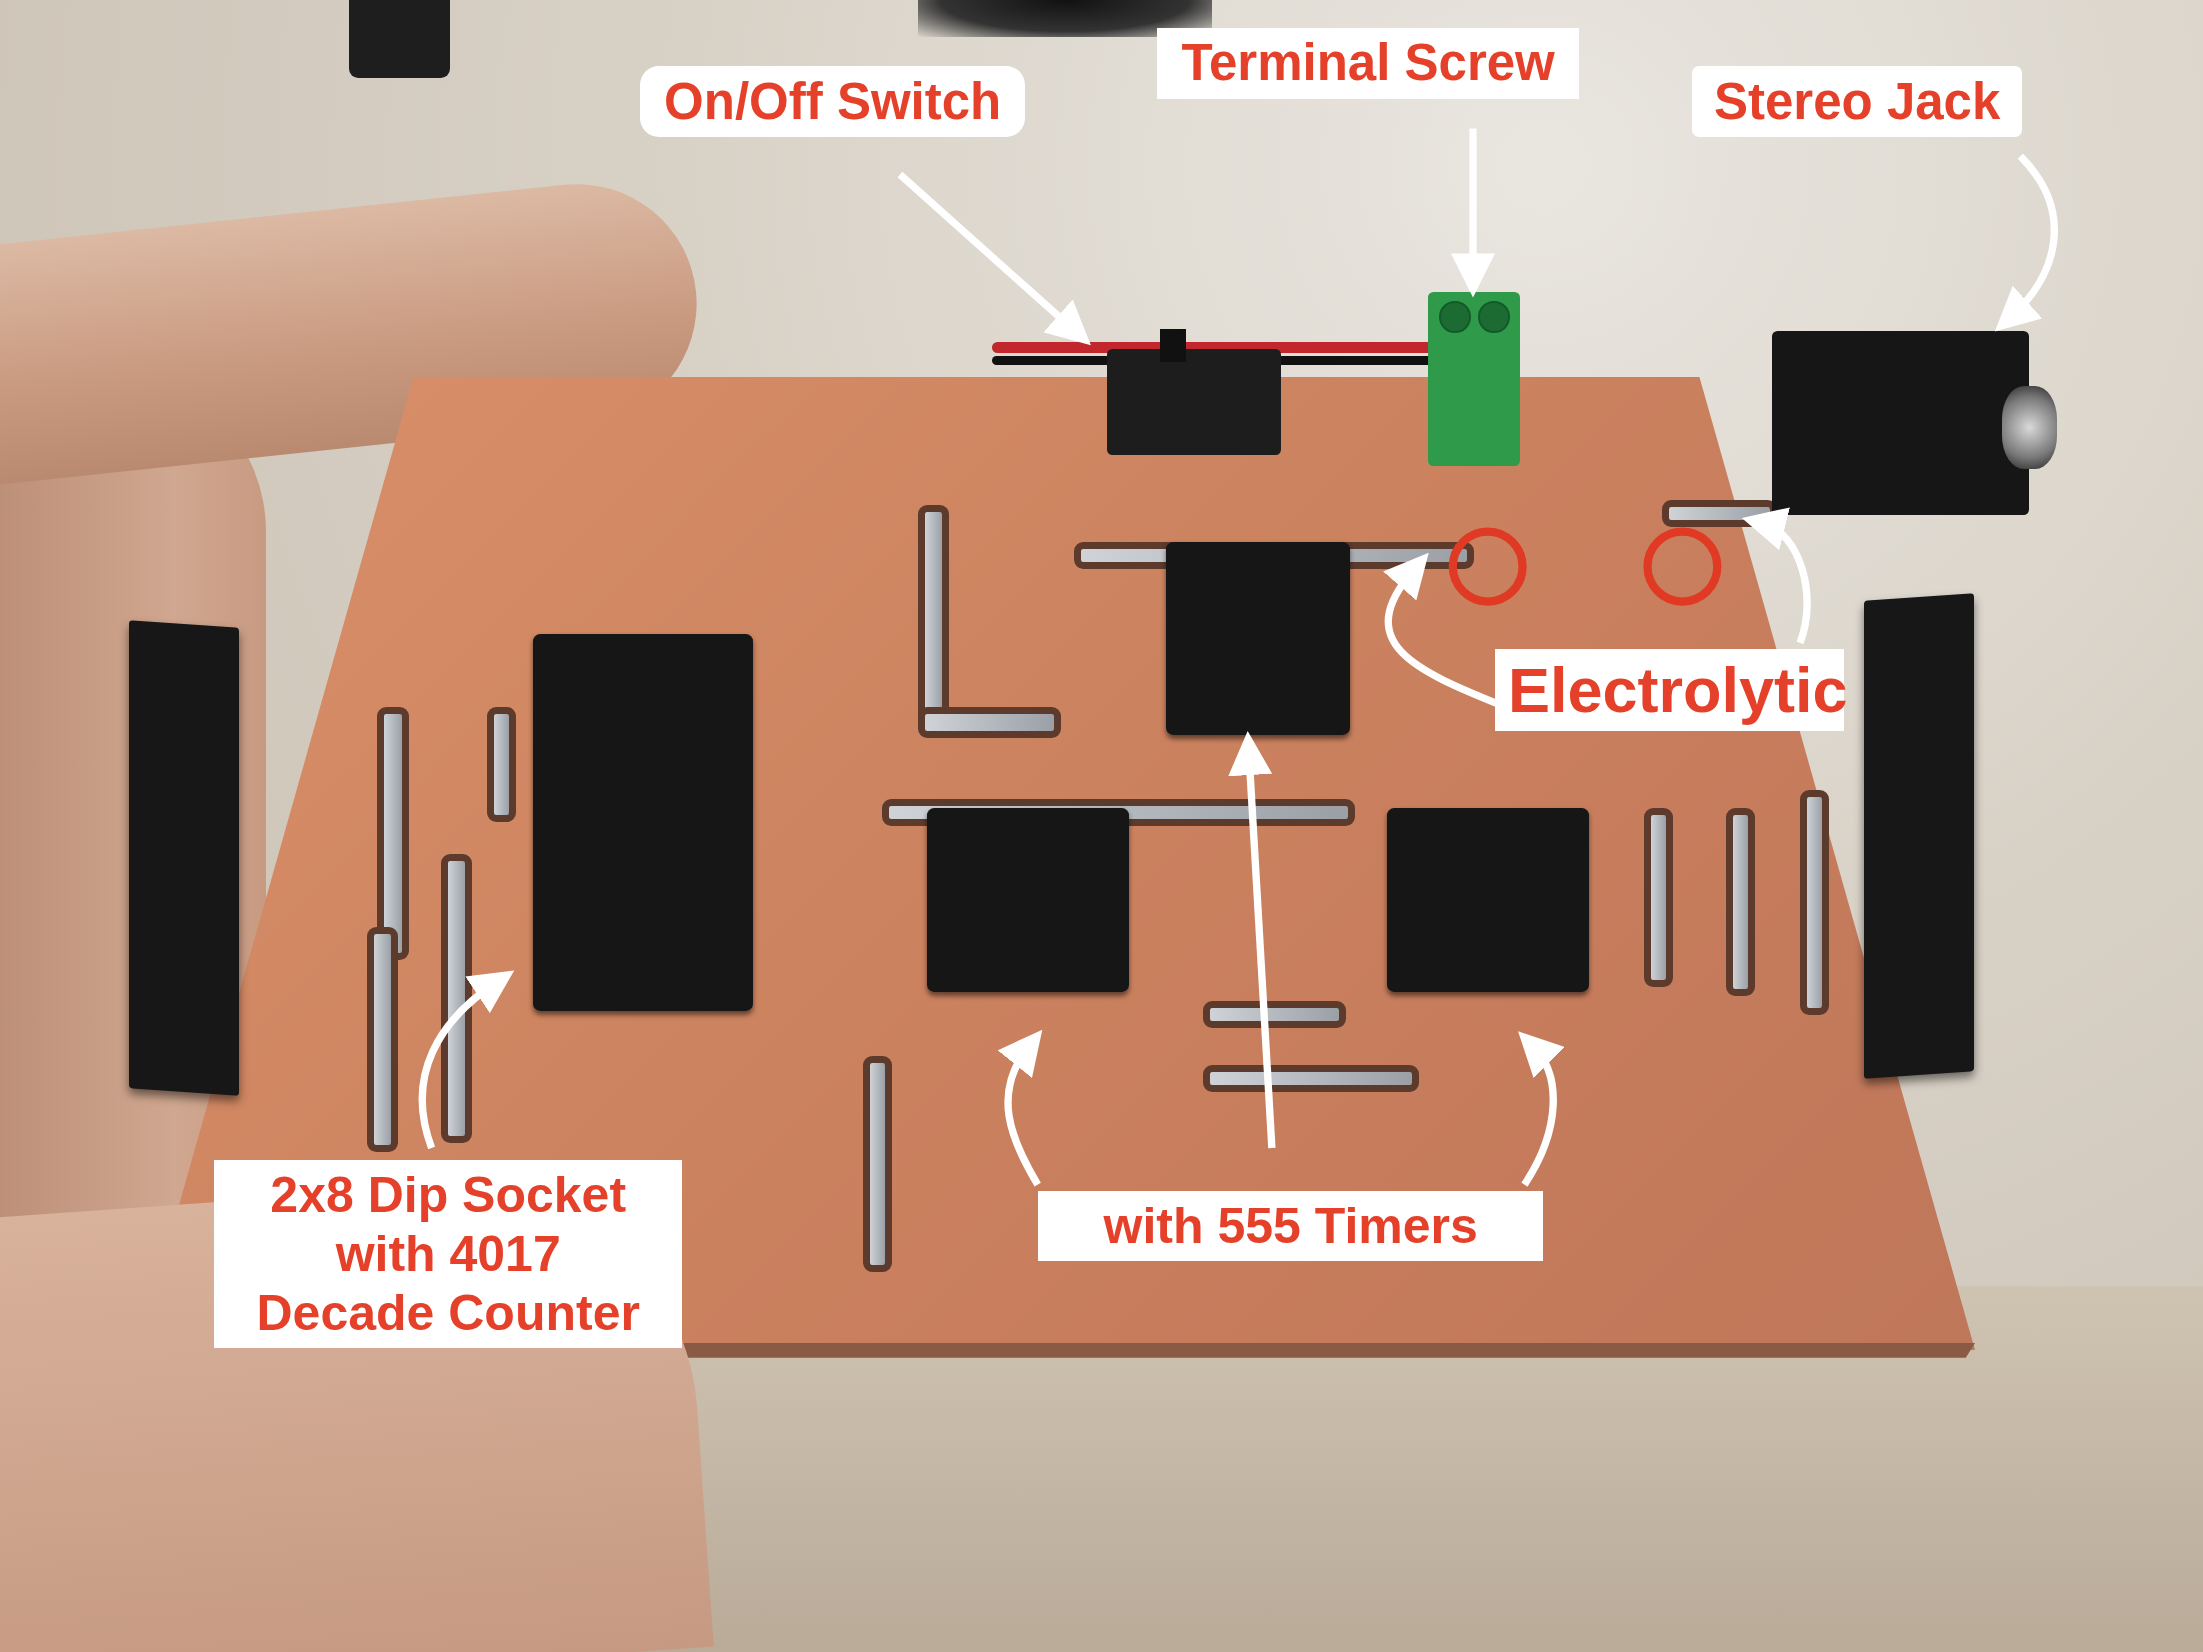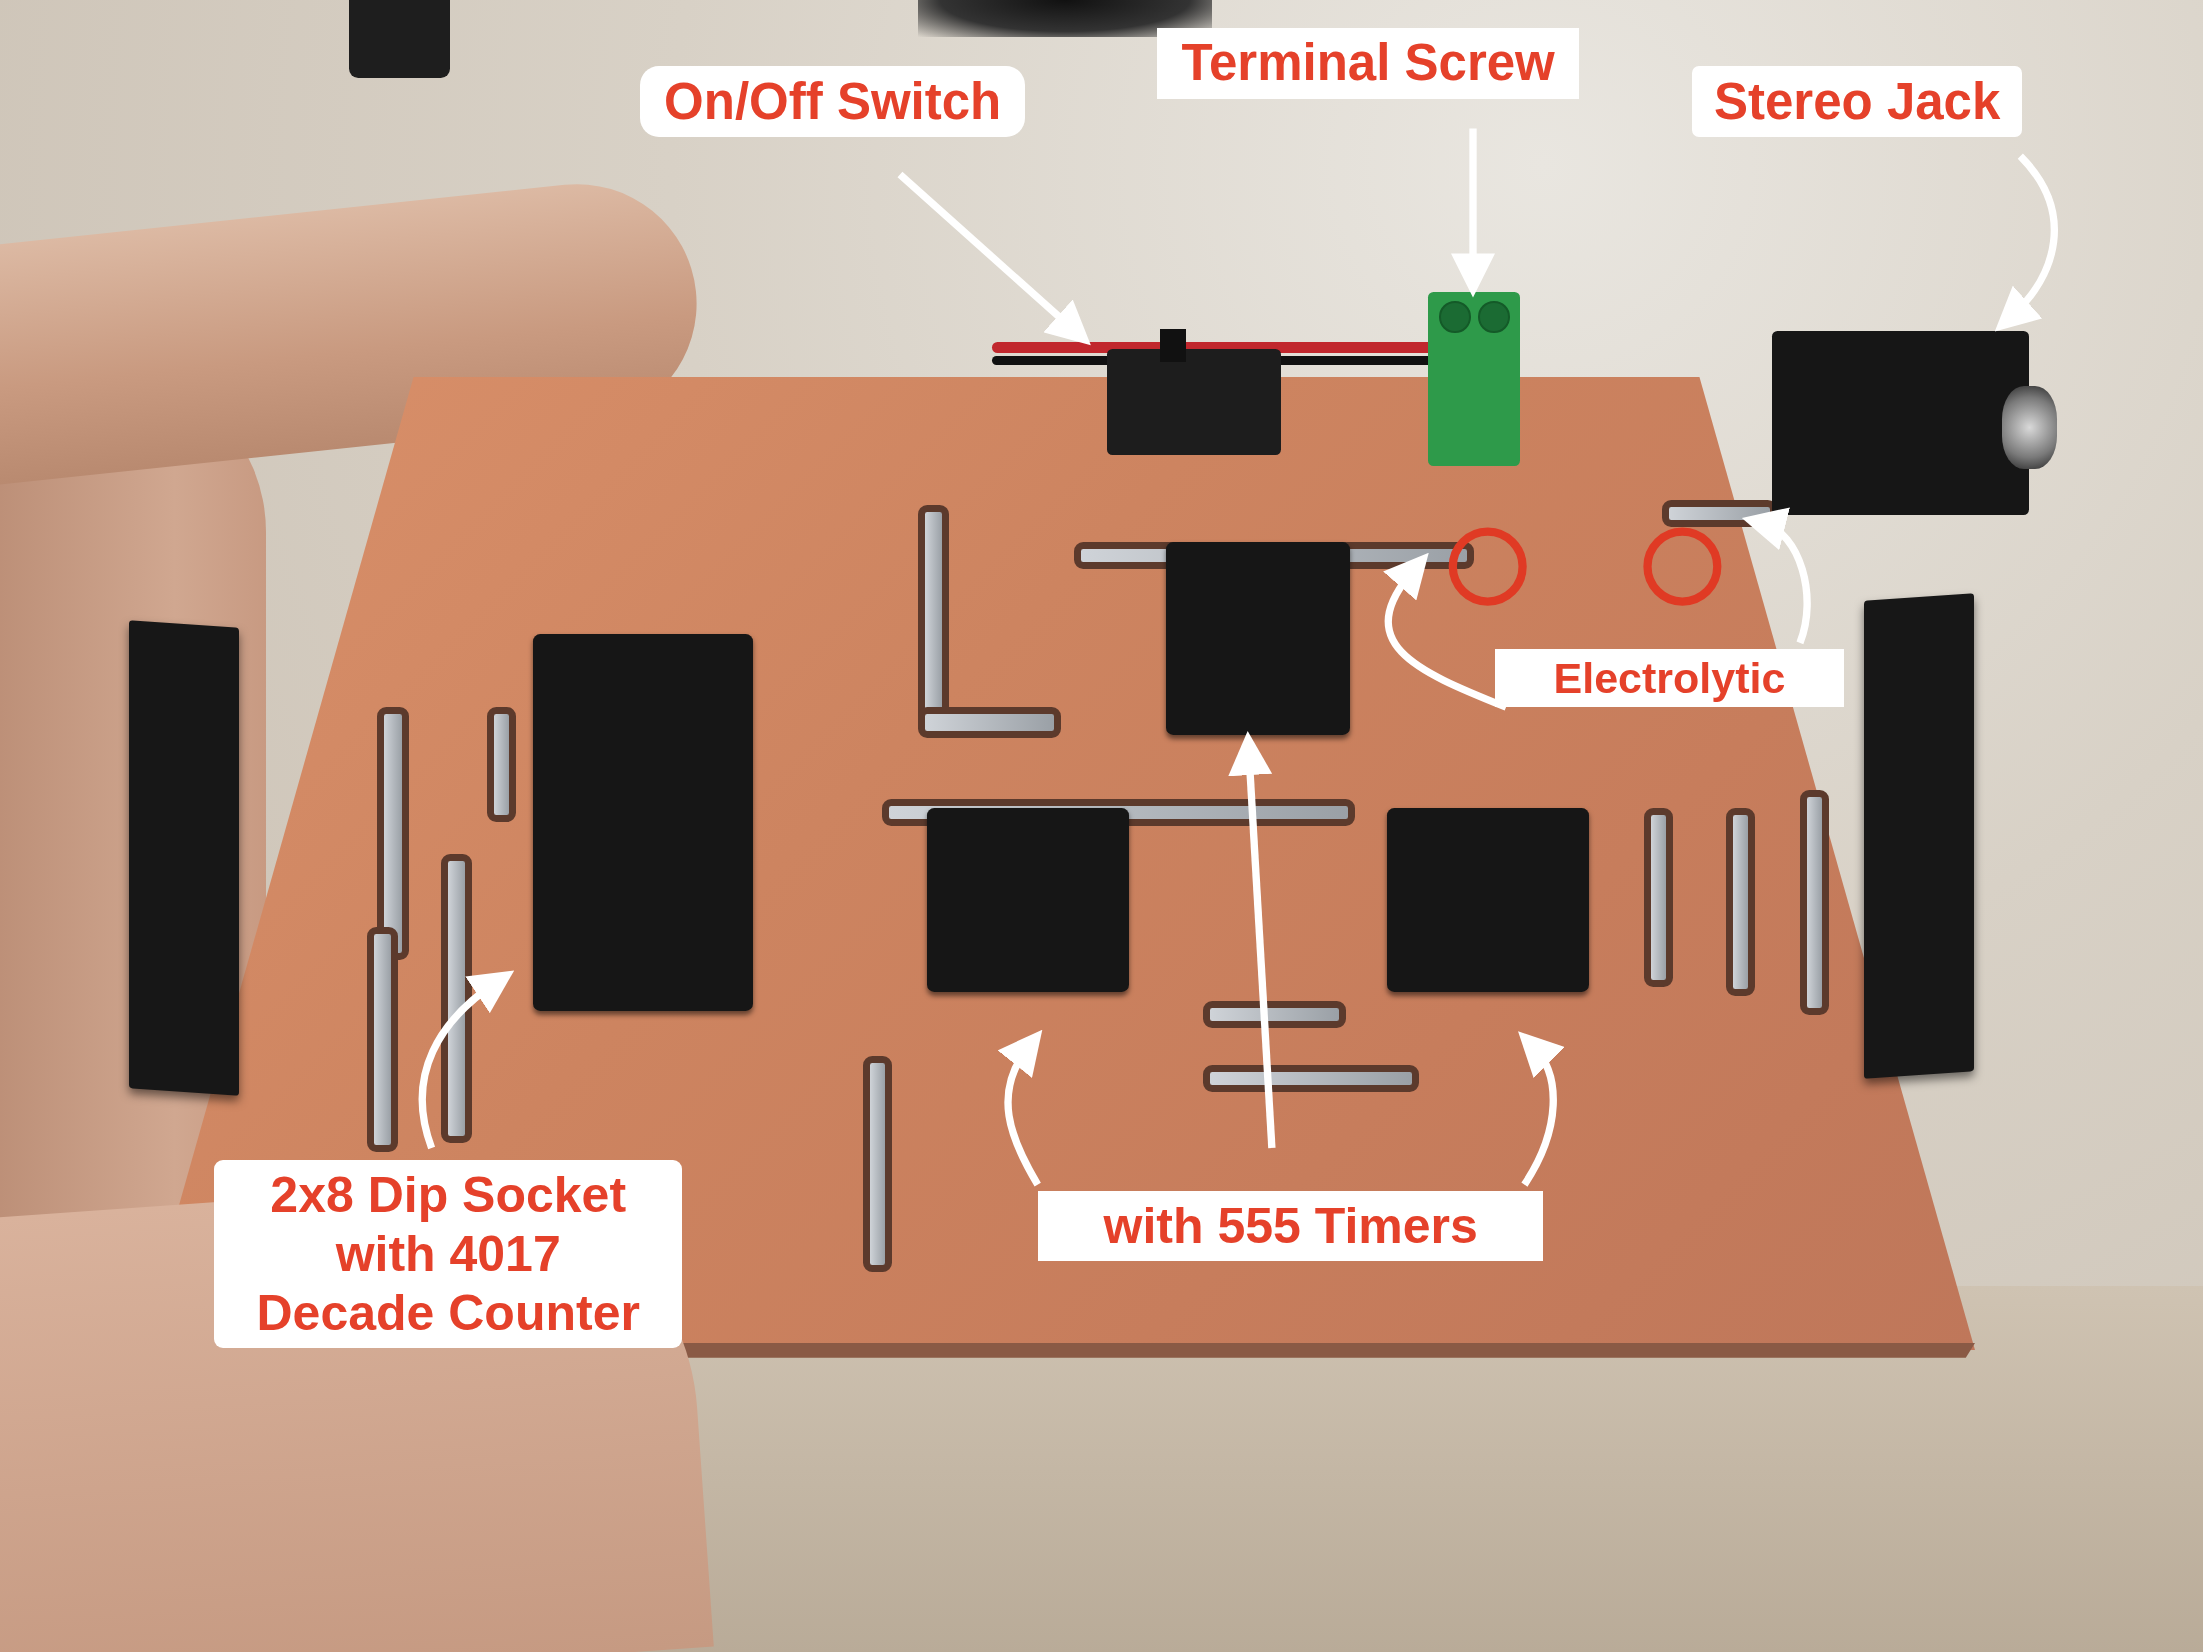--- a/index.html
+++ b/index.html
@@ -47,21 +47,21 @@
     background:#1b6b33; border:2.8px solid #145a28; top:9.2px; }
   .jack { position:absolute; left:1772px; top:331px; width:257px; height:184px;
     background:#161616; border-radius:5.5px; }
   .jack .barrel { position:absolute; right:-27.5px; top:55px; width:55px; height:83px;
     background: radial-gradient(circle,#d9d9d9 0%, #7a7a7a 60%, #222 100%); border-radius:40%; }
   
   .label { position:absolute; background:#fff; color:#e5412a; font-weight:700;
     text-align:center; line-height:1.18; }
   .label span { display:block; }
   .lbl-top { font-size:51px; padding:5.5px 9.2px; }
-  .lbl-cap { font-size:43px; padding:3.7px 13px; }
+  .lbl-cap { font-size:63px; padding:3.7px 13px; }
   .lbl-bottom { font-size:50px; padding:5.5px 9.2px; }
   svg.overlay { position:absolute; inset:0; pointer-events:none; }
 </style>
 </head>
 <body>
 
 <div class="scene">
   <div class="table-bottom"></div>
   <div class="dark-obj"></div>
   <div class="dark-obj2"></div>
@@ -141,21 +141,21 @@
 </div>
 <div class="label lbl-top" style="left:1157px;top:27.5px;width:404px;">
   <span>Terminal Screw</span>
 </div>
 <div class="label lbl-top" style="left:1692px;top:66px;width:312px;border-radius:7px;">
   <span>Stereo Jack</span>
 </div>
 <div class="label lbl-cap" style="left:1495px;top:649px;width:323px;">
   <span>Electrolytic</span>
 </div>
-<div class="label lbl-bottom" style="left:214px;top:1160px;width:450px;border-radius:9px;">
+<div class="label lbl-bottom" style="left:214px;top:1160px;width:450px;">
   <span>2x8 Dip Socket</span>
   <span>with 4017</span>
   <span>Decade Counter</span>
 </div>
 <div class="label lbl-bottom" style="left:1038px;top:1191px;width:487px;">
   <span>with 555 Timers</span>
 </div>
 
 
 </body></html>

